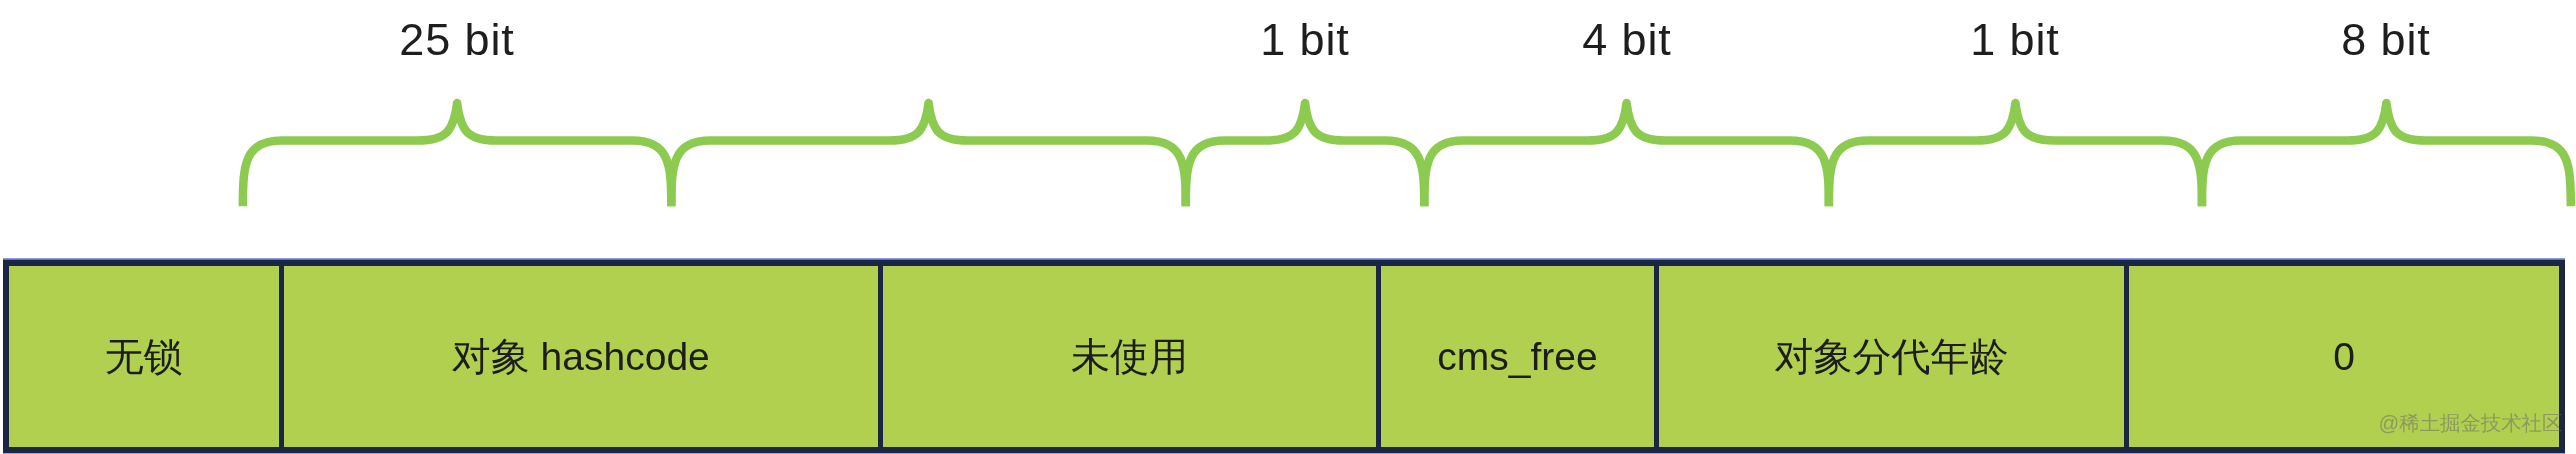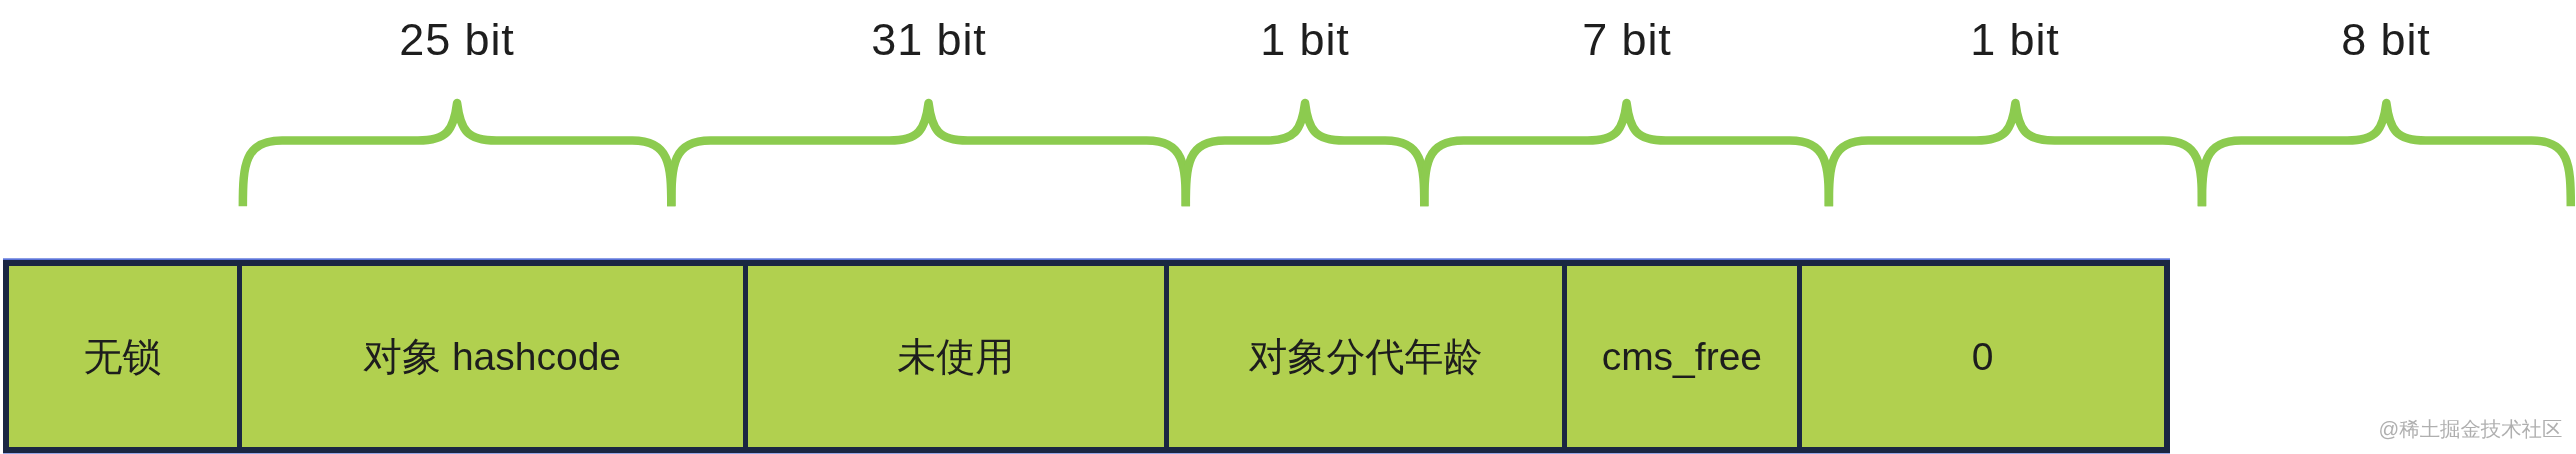--- a/index.html
+++ b/index.html
@@ -33,21 +33,21 @@
     left: 0;
     top: 0;
     width: 2576px;
     height: 454px;
     display: block;
   }
   .bitfield-table {
     position: absolute;
     left: 2.6px;
     top: 260px;
-    width: 2167px;
+    width: 2562px;
     height: 193px;
     box-sizing: border-box;
     border: 6px solid var(--table-border, #1a2642);
     background: var(--cell-fill, #b1d04f);
     display: flex;
     flex-direction: row;
     align-items: stretch;
     box-shadow: 0 -1.7px 0 rgba(62, 92, 210, 0.85), 0 1.7px 0 rgba(62, 92, 210, 0.55);
   }
   .cell {
@@ -59,21 +59,21 @@
     background: var(--cell-fill, #b1d04f);
     white-space: nowrap;
     overflow: hidden;
   }
   .cell + .cell {
     border-left: 5.1px solid var(--table-border, #1a2642);
   }
   .watermark {
     position: absolute;
     right: 13.6px;
-    bottom: 11px;
+    bottom: 17px;
     font-size: 20.4px;
     color: rgba(110, 110, 110, 0.55);
     white-space: nowrap;
     z-index: 5;
   }
 </style>
 </head>
 <body>
 
 <div class="canvas">
@@ -81,31 +81,30 @@
   <svg id="brace-svg" viewBox="0 0 3024 533" xmlns="http://www.w3.org/2000/svg" aria-hidden="true">
       <path d="M 285 242 C 285 193 287 165 331 165 L 490.5 165 C 524.5 165 532.5 153 536.5 121 C 540.5 153 548.5 165 582.5 165 L 742 165 C 786 165 788 193 788 242" fill="none" stroke="#8ccb4f" stroke-width="10" stroke-linejoin="round"></path>
       <path d="M 788 242 C 788 193 790 165 834 165 L 1044 165 C 1078 165 1086 153 1090 121 C 1094 153 1102 165 1136 165 L 1346 165 C 1390 165 1392 193 1392 242" fill="none" stroke="#8ccb4f" stroke-width="10" stroke-linejoin="round"></path>
       <path d="M 1392 242 C 1392 193 1394 165 1438 165 L 1486 165 C 1520 165 1528 153 1532 121 C 1536 153 1544 165 1578 165 L 1626 165 C 1670 165 1672 193 1672 242" fill="none" stroke="#8ccb4f" stroke-width="10" stroke-linejoin="round"></path>
       <path d="M 1672 242 C 1672 193 1674 165 1718 165 L 1863.5 165 C 1897.5 165 1905.5 153 1909.5 121 C 1913.5 153 1921.5 165 1955.5 165 L 2101 165 C 2145 165 2147 193 2147 242" fill="none" stroke="#8ccb4f" stroke-width="10" stroke-linejoin="round"></path>
       <path d="M 2147 242 C 2147 193 2149 165 2193 165 L 2320 165 C 2354 165 2362 153 2366 121 C 2370 153 2378 165 2412 165 L 2539 165 C 2583 165 2585 193 2585 242" fill="none" stroke="#8ccb4f" stroke-width="10" stroke-linejoin="round"></path>
       <path d="M 2585 242 C 2585 193 2587 165 2631 165 L 2755.5 165 C 2789.5 165 2797.5 153 2801.5 121 C 2805.5 153 2813.5 165 2847.5 165 L 2972 165 C 3016 165 3018 193 3018 242" fill="none" stroke="#8ccb4f" stroke-width="10" stroke-linejoin="round"></path>
     </svg>
 
   <div class="bit-label" style="left:457px">25 bit</div>
-  <div class="bit-label" style="left:929px">31 bit</div>
   <div class="bit-label" style="left:1305px">1 bit</div>
-  <div class="bit-label" style="left:1627px">7 bit</div>
+  <div class="bit-label" style="left:1627px">4 bit</div>
   <div class="bit-label" style="left:2015px">1 bit</div>
   <div class="bit-label" style="left:2386px">8 bit</div>
 
   <div class="bitfield-table">
     <div class="cell" style="flex:272 272 0">无锁</div>
     <div class="cell" style="flex:598 598 0">对象 hashcode</div>
     <div class="cell" style="flex:497 497 0">未使用</div>
+    <div class="cell" style="flex:274 274 0">cms_free</div>
     <div class="cell" style="flex:469 469 0">对象分代年龄</div>
-    <div class="cell" style="flex:274 274 0">cms_free</div>
     <div class="cell" style="flex:432 432 0">0</div>
   </div>
 
   <div class="watermark">@稀土掘金技术社区</div>
 
 </div>
 
 
 </body></html>

